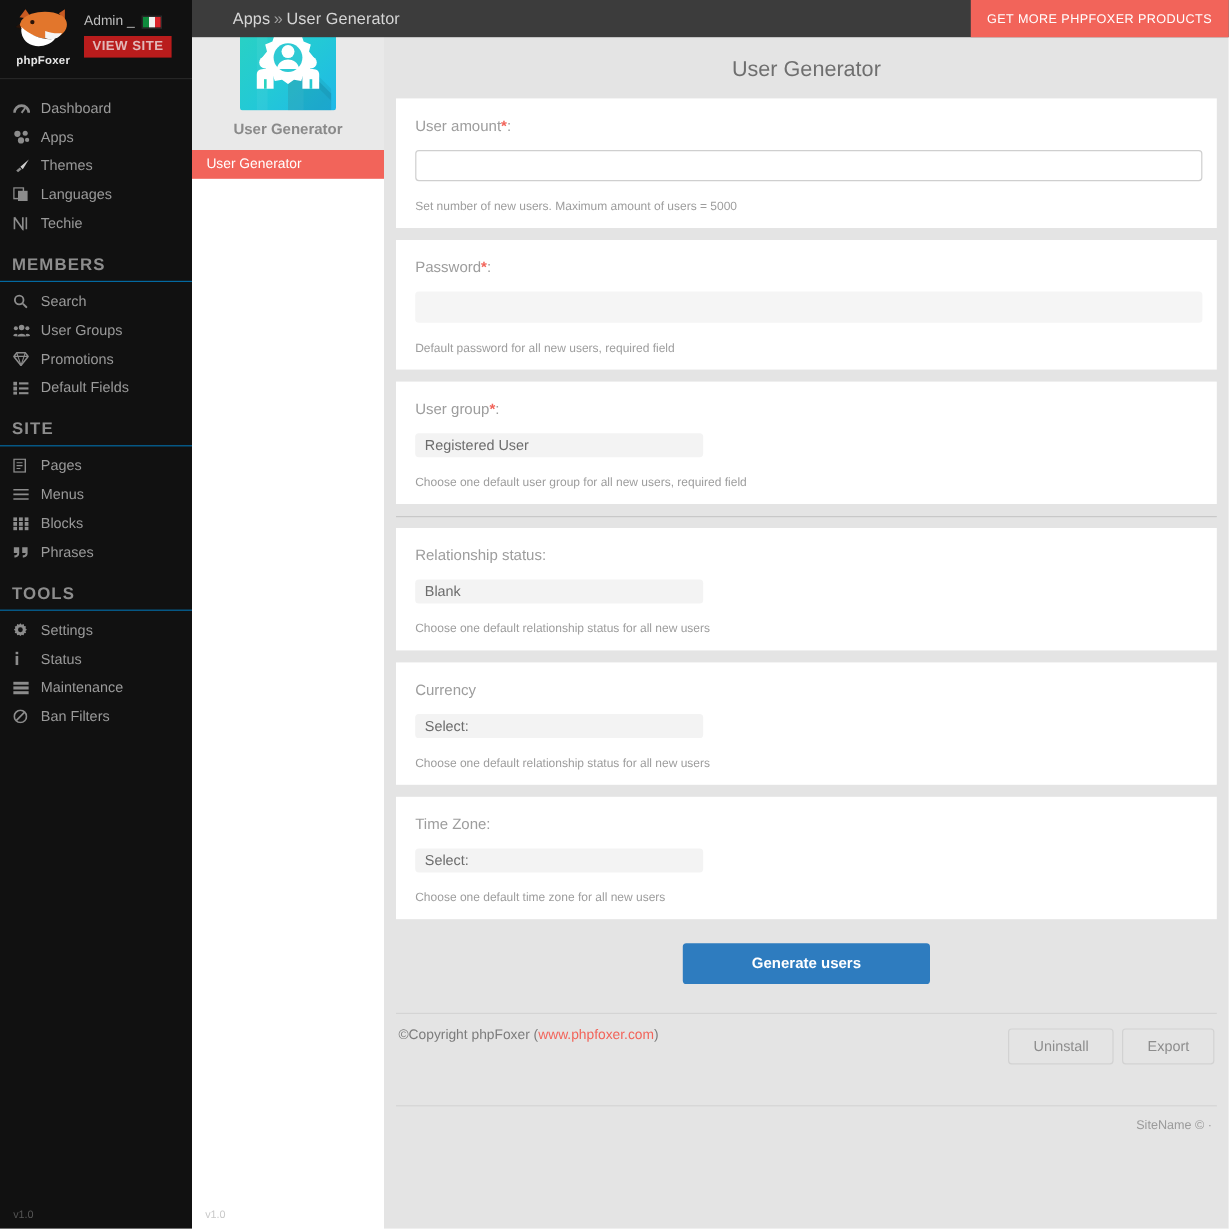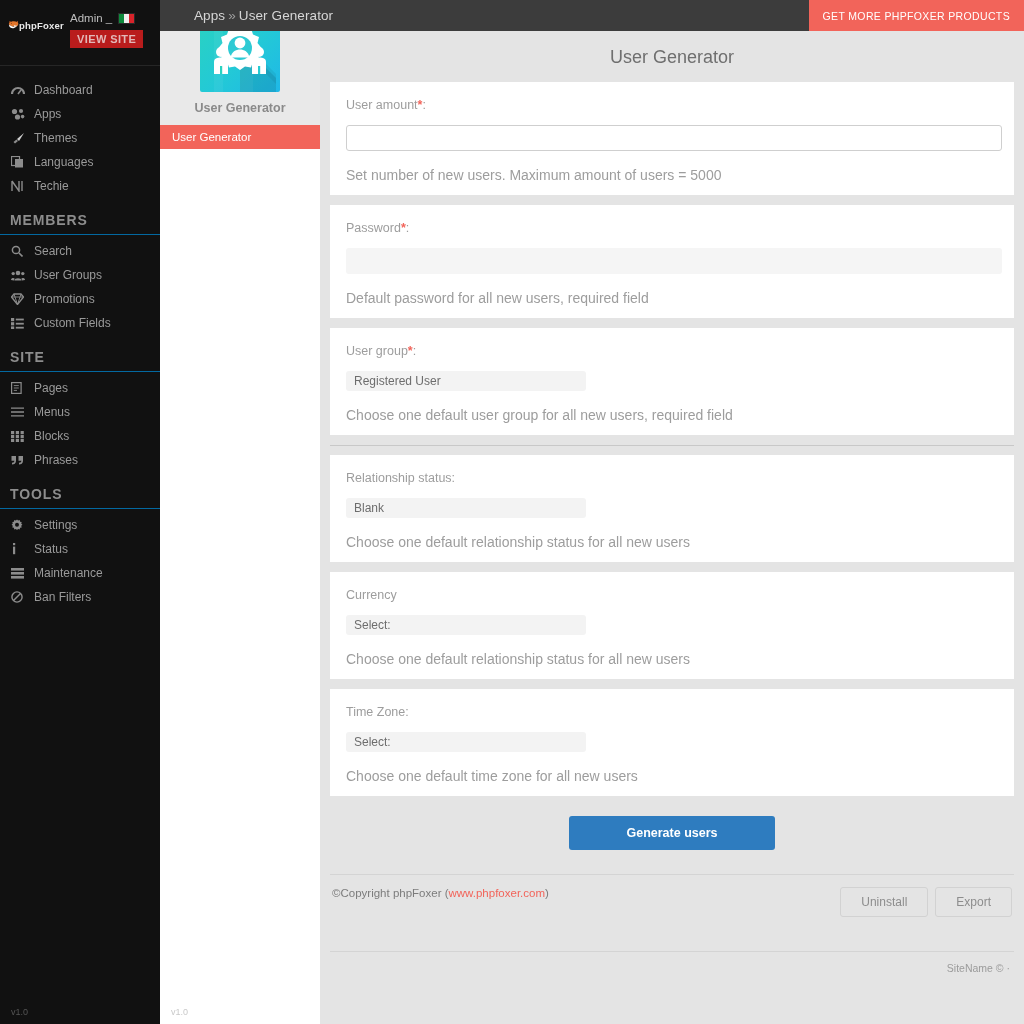--- a/index.html
+++ b/index.html
@@ -17,21 +17,21 @@
     background: #111111;
     flex: 0 0 160px;
     position: relative;
   }
   .sb-brand {
     height: 66px;
     border-bottom: 1px solid #262626;
     display: flex; align-items: flex-start; padding: 6px 8px 0 8px;
     position: relative;
   }
-  .logo-wrap { width: 56px; display: flex; flex-direction: row; align-items: center; }
+  .logo-wrap { width: 56px; display: flex; flex-direction: column; align-items: center; }
   .fox-logo { width: 46px; height: 38px; display: block; }
   .brand-name {
     font-size: 9.5px; font-weight: bold; color: #e8e8e8;
     letter-spacing: .2px; margin-top: 1px;
   }
   .sb-user { padding-left: 6px; padding-top: 6px; }
   .sb-user-row { display: flex; align-items: center; gap: 6px; }
   .admin-label { font-size: 11.5px; color: #bdbdbd; }
   .flag-it {
     width: 17px; height: 11px; display: inline-block;
@@ -135,21 +135,21 @@
   .card {
     background: #ffffff;
     margin: 0 10px 10px 10px;
     padding: 16px 8px 12px 8px;
   }
   .card-label {
     font-size: 12.5px; color: #9d9d9d; padding-left: 8px;
   }
   .req { color: #f2645a; font-weight: bold; }
   .card-help {
-    font-size: 14px; color: #9d9d9d; padding-left: 8px; margin-top: 16px;
+    font-size: 10px; color: #9d9d9d; padding-left: 8px; margin-top: 16px;
   }
 
   .text-input {
     display: block; width: 656px; height: 26px;
     margin: 13px 0 0 8px;
     border: 1px solid #cfcfcf; border-radius: 3px;
     background: #ffffff; outline: none;
     font-family: "Liberation Sans", sans-serif; font-size: 12px;
     padding: 0 8px; color: #555;
   }
@@ -317,21 +317,21 @@
         <span class="sb-ico">
           <svg width="13" height="11" viewBox="0 0 13 11">
               <rect x="0" y="0" width="3.2" height="3.2" fill="#8c8c8c"></rect>
               <rect x="0" y="4.2" width="3.2" height="3.2" fill="#8c8c8c"></rect>
               <rect x="0" y="8.4" width="3.2" height="2.6" fill="#8c8c8c"></rect>
               <rect x="4.8" y="0.6" width="8" height="1.8" fill="#8c8c8c"></rect>
               <rect x="4.8" y="4.8" width="8" height="1.8" fill="#8c8c8c"></rect>
               <rect x="4.8" y="8.8" width="8" height="1.8" fill="#8c8c8c"></rect>
             </svg>
         </span>
-        <span>Custom Fields</span>
+        <span>Default Fields</span>
       </div>
     </div>
 
     <div class="sb-section">SITE</div>
     <div class="sb-list">
       <div class="sb-item">
         <span class="sb-ico">
           <svg width="11" height="12" viewBox="0 0 11 12">
               <rect x="0.6" y="0.6" width="9.5" height="10.8" fill="none" stroke="#8c8c8c" stroke-width="1.2"></rect>
               <path d="M2.8 3.6 H7.8 M2.8 6 H7.8 M2.8 8.4 H6" stroke="#8c8c8c" stroke-width="0.9"></path>

